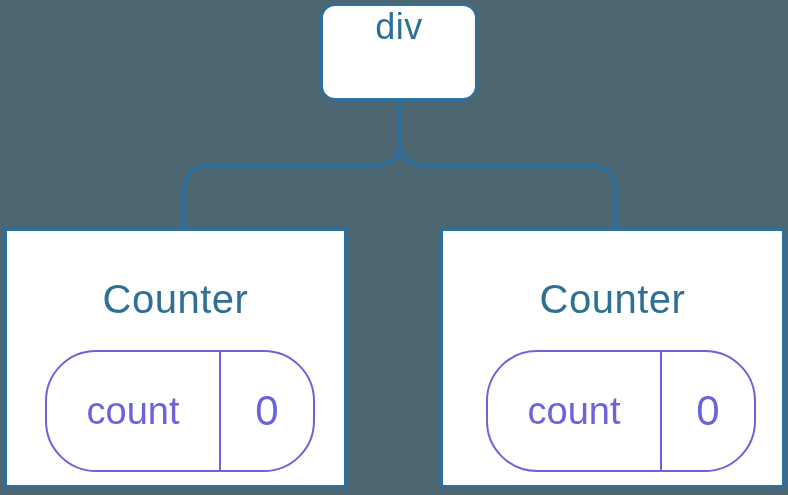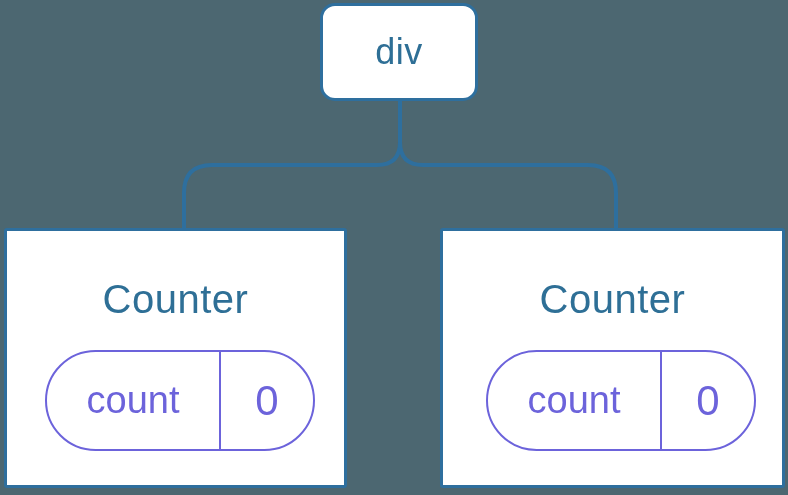--- a/index.html
+++ b/index.html
@@ -14,21 +14,21 @@
   body{background:var(--bg);font-family:"Liberation Sans","DejaVu Sans",sans-serif;}
   .stage{position:relative;width:788px;height:495px;background:var(--bg);}
   .node{
     position:absolute;
     background:var(--nodebg);
     border:3px solid var(--border);
   }
   .root-node{
     left:320px;top:3px;width:158px;height:98px;
     border-radius:15px;
-    display:flex;align-items:center;justify-content:center;
+    display:flex;justify-content:center;
   }
   .root-label{
     color:var(--text);
     font-size:36px;
     font-weight:500;
     letter-spacing:.5px;
   }
   .connector{position:absolute;left:0;top:0;pointer-events:none;}
   .child-node{
     top:228px;height:260px;
@@ -38,21 +38,21 @@
   .child-right{left:440px;width:345px;}
   .component-name{
     position:absolute;left:0;top:46px;width:100%;
     text-align:center;
     color:var(--text);
     font-size:40px;
     font-weight:500;
     letter-spacing:.5px;
   }
   .state-pill{
-    position:absolute;top:119px;width:270px;height:101px;
+    position:absolute;top:119px;width:270px;height:122px;
     border:2px solid var(--accent);
     border-radius:51px;
     display:flex;align-items:stretch;
     overflow:hidden;
   }
   .child-left .state-pill{left:38px;}
   .child-right .state-pill{left:43px;}
   .state-key{
     width:172px;
     display:flex;align-items:center;justify-content:center;

